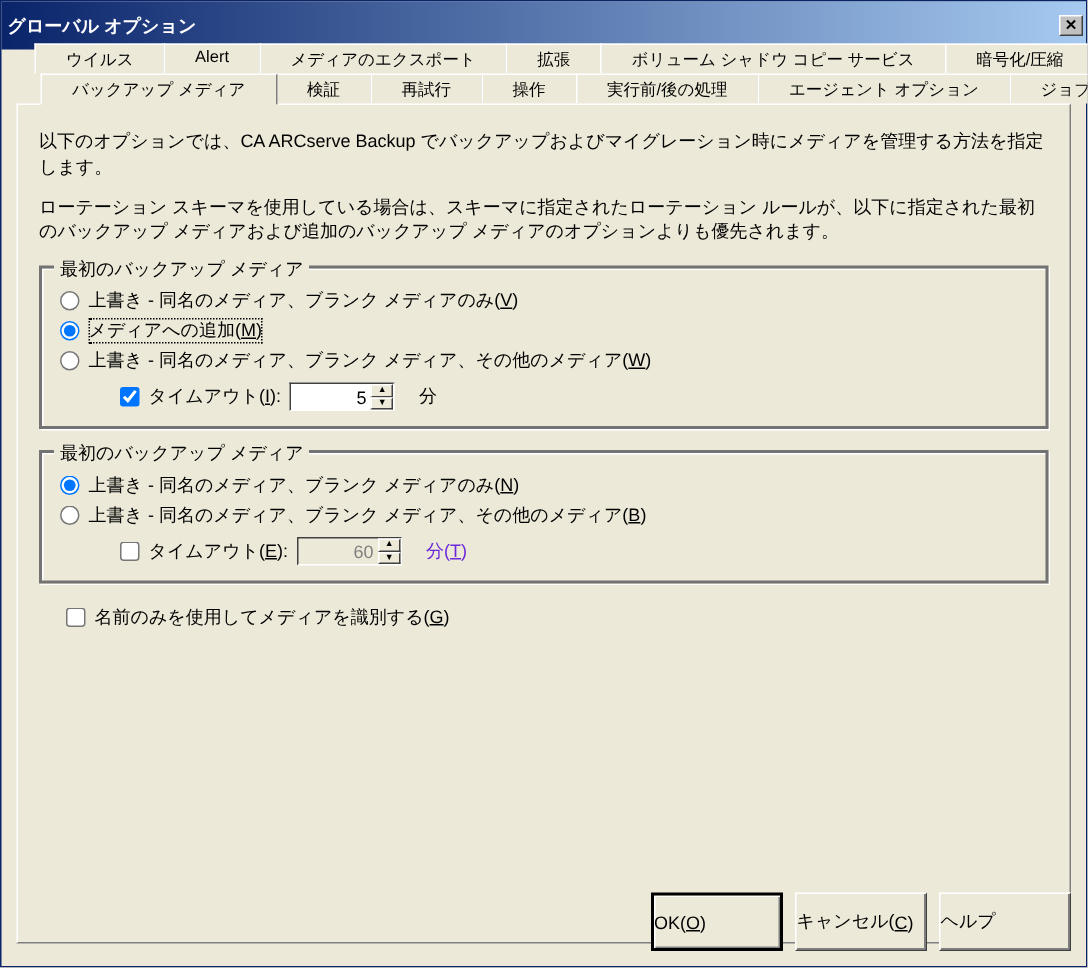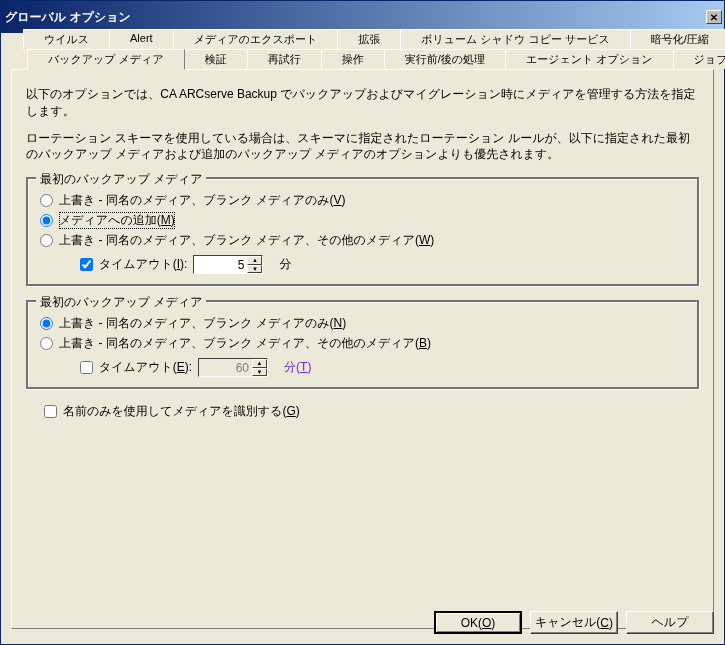--- a/index.html
+++ b/index.html
@@ -144,28 +144,28 @@
   .unit-label.disabled { color:#6d28d9; }
   .standalone-check { margin: 8px 0 0 18px; }
   
   .btnbar {
     position: absolute;
     right: 10px; bottom: 10px;
     display: flex;
     gap: 8px;
   }
   .btn {
-    width: 88px; height: 23px;
+    width: 88px; height: 39px;
     background:#ECE9D8;
     border:1px solid #404040;
     border-top-color:#fff; border-left-color:#fff;
     box-shadow: inset -1px -1px 0 #808080;
     text-align:center;
     cursor: default;
-    display:flex; align-items:center; justify-content:center;
+    display:flex; align-items:center; justify-content:flex-start;
   }
   .btn.default { border:2px solid #000; box-shadow: inset 1px 1px 0 #fff, inset -1px -1px 0 #808080; }
   .u { text-decoration: underline; }
 </style>
 </head>
 <body>
 
 <div class="window">
   <div class="titlebar">
     <span class="title">グローバル オプション</span>

